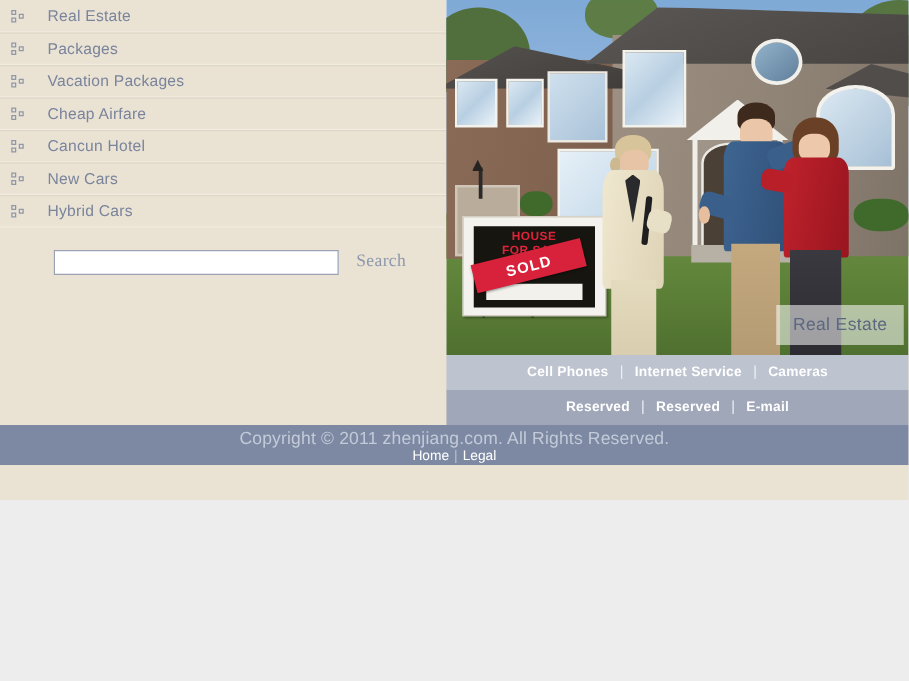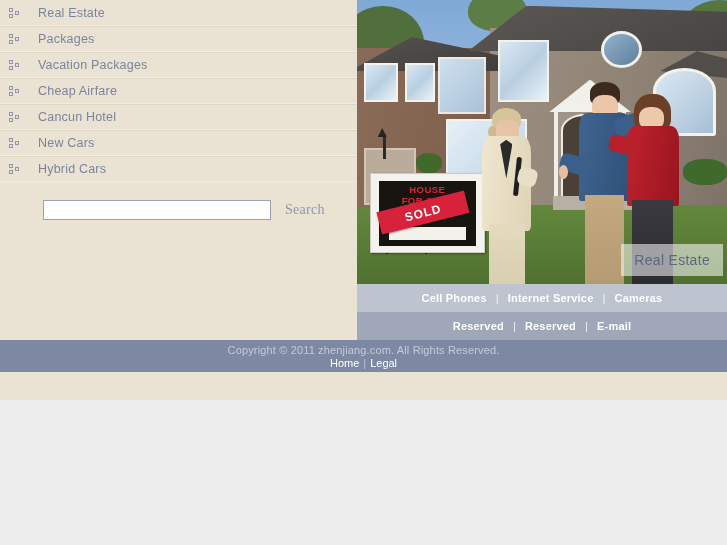--- a/index.html
+++ b/index.html
@@ -402,21 +402,21 @@
 
   
   #copyright-bar {
     height: 32px;
     background: #7d89a3;
     display: flex; flex-direction: column;
     align-items: center; justify-content: center;
     gap: 1px;
   }
   #copyright-text {
-    color: #c3cbd9; font-size: 11px; letter-spacing: .15px;
+    color: #c3cbd9; font-size: 14px; letter-spacing: .15px;
   }
   #bottom-links { display: flex; align-items: flex-start; }
   .blink {
     color: #ffffff; font-size: 11px; text-decoration: none; cursor: pointer;
   }
   .bsep { color: #b9c1d1; font-size: 11px; padding: 0 4px; }
 </style>
 </head>
 <body>
 

